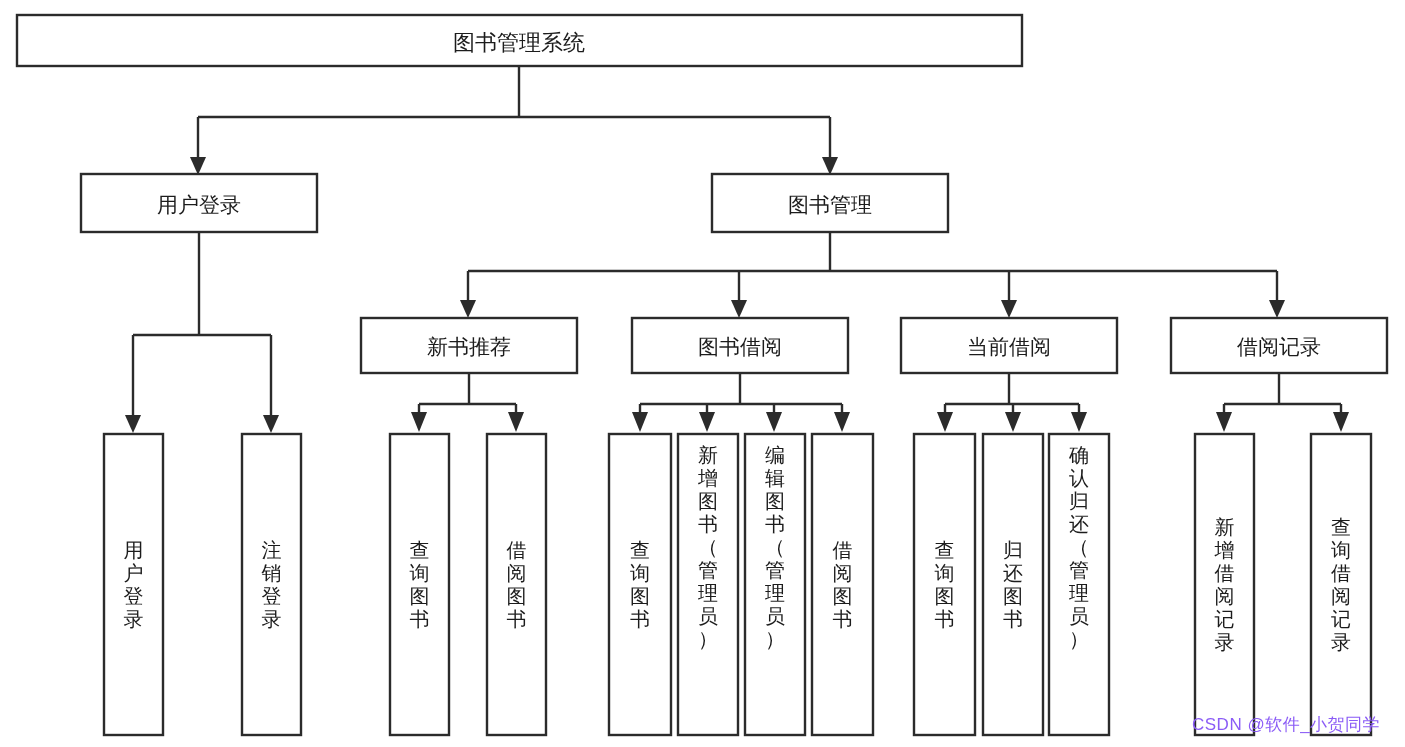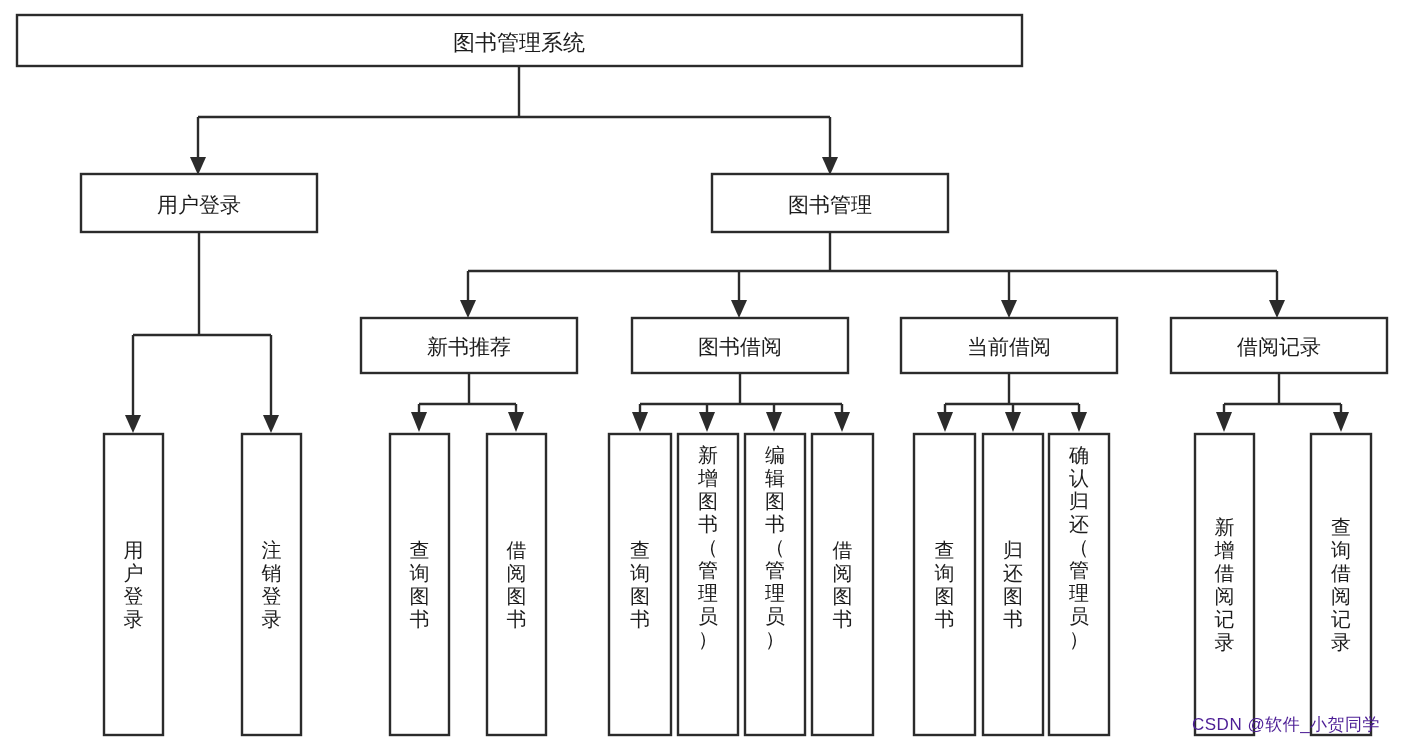--- a/index.html
+++ b/index.html
@@ -78,21 +78,21 @@
   .leaf-vert span {
     display: block;
     height: 23px;
   }
   .watermark {
     position: absolute;
     left: 1192px;
     top: 713px;
     font-family: "Liberation Sans", "DejaVu Sans", sans-serif;
     font-size: 17px;
-    color: #4c1d95;
+    color: #8b5cf6;
     letter-spacing: 0.5px;
     white-space: nowrap;
     user-select: none;
   }
 </style>
 </head>
 <body>
 
 <div id="diagram-root">
 

